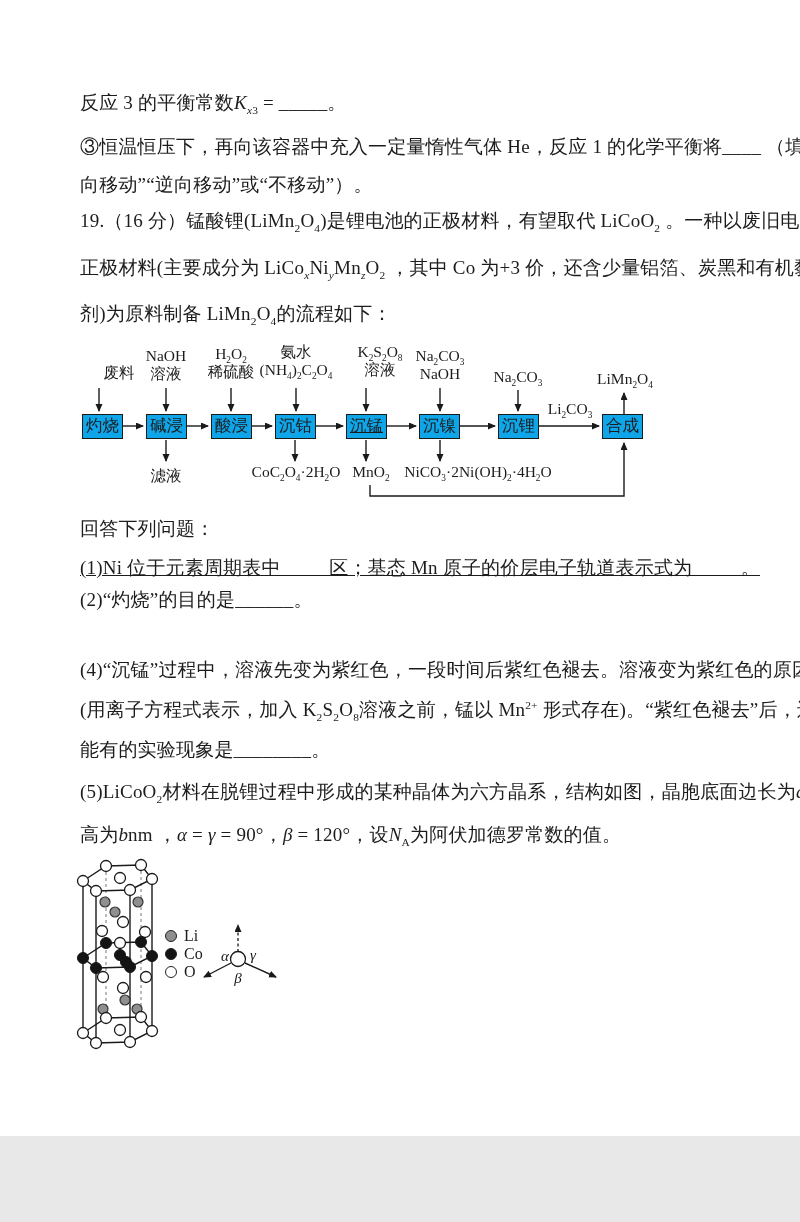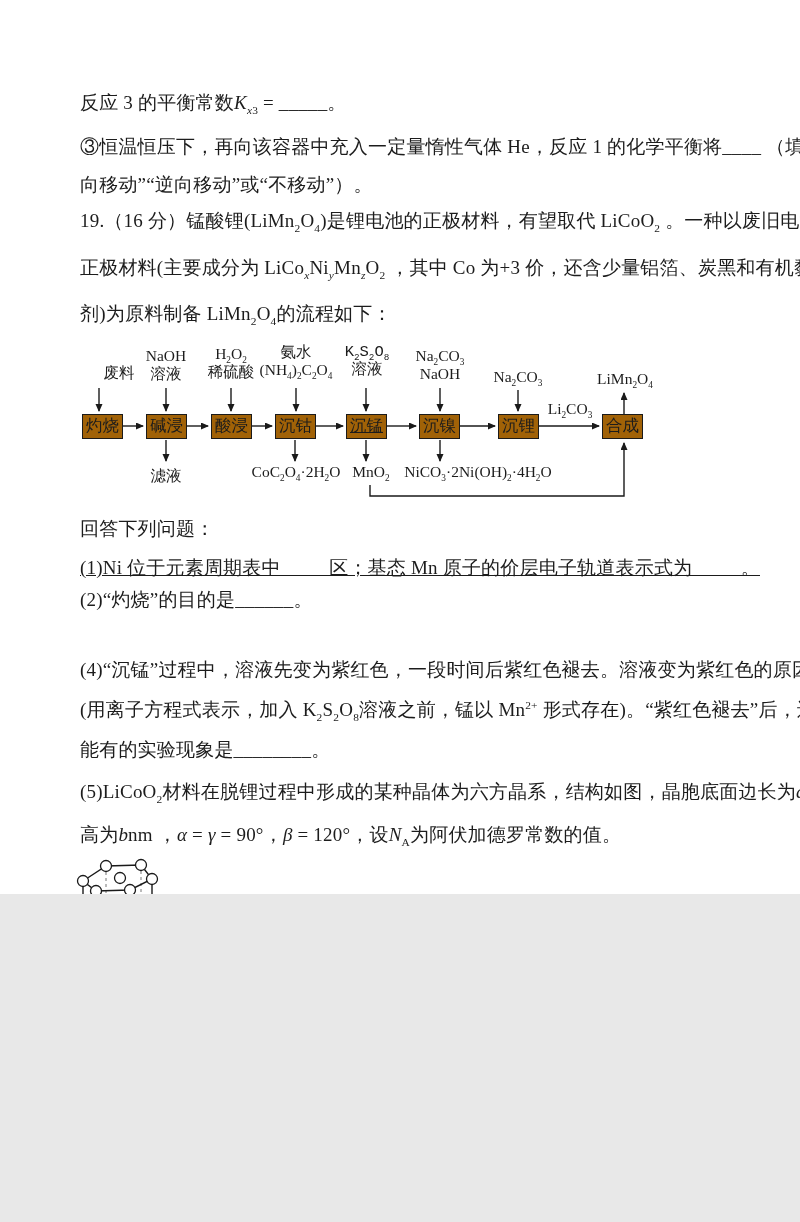--- a/index.html
+++ b/index.html
@@ -1,29 +1,29 @@
 <!DOCTYPE html>
 <html><head>
 <meta charset="utf-8">
 <style>
   html,body{margin:0;padding:0;background:#e8e8e8;}
   #page{
-    position:relative;width:800px;height:894px;margin:0 auto;
+    position:relative;width:800px;height:1136px;margin:0 auto;
     background:#ffffff;color:#1c1c1c;
     font-family:"Liberation Serif","DejaVu Serif",serif;
     overflow:hidden;
   }
   .line{position:absolute;white-space:nowrap;font-size:19px;letter-spacing:0.2px;}
   sub{font-size:0.6em;line-height:0;}
   sup{font-size:0.6em;line-height:0;}
   i{font-style:italic;}
   
   .fbox{
     position:absolute;height:25px;box-sizing:border-box;border:1.6px solid #1a1a1a;
-    text-align:center;font-size:16.5px;line-height:21px;background:#a16207;
+    text-align:center;font-size:16.5px;line-height:21px;background:#0ea5e9;
   }
   .flabel{
     position:absolute;transform:translateX(-50%);text-align:center;
     font-size:15.5px;line-height:18px;white-space:nowrap;
   }
   svg{position:absolute;overflow:visible;}
   .stroke{stroke:#1a1a1a;stroke-width:1.4;fill:none;}
   .dash{stroke:#777;stroke-width:1;stroke-dasharray:3,3;fill:none;}
   
   .legend-row{display:flex;align-items:center;height:18px;}
@@ -93,21 +93,21 @@
       <div>溶液</div>
     </div>
   <div class="flabel" style="left:231px;top:345px;">
       <div>H<sub>2</sub>O<sub>2</sub></div>
       <div>稀硫酸</div>
     </div>
   <div class="flabel" style="left:296px;top:343px;">
       <div>氨水</div>
       <div>(NH<sub>4</sub>)<sub>2</sub>C<sub>2</sub>O<sub>4</sub></div>
     </div>
-  <div class="flabel" style="left:367px;top:343px;font-family:Liberation Mono, monospace;">
+  <div class="flabel" style="left:380px;top:343px;">
       <div>K<sub>2</sub>S<sub>2</sub>O<sub>8</sub></div>
       <div>溶液</div>
     </div>
   <div class="flabel" style="left:440px;top:347px;">
       <div>Na<sub>2</sub>CO<sub>3</sub></div>
       <div>NaOH</div>
     </div>
   <div class="flabel" style="left:518px;top:368px;">Na<sub>2</sub>CO<sub>3</sub></div>
   <div class="flabel" style="left:625px;top:370px;">LiMn<sub>2</sub>O<sub>4</sub></div>
   <div class="flabel" style="left:570px;top:400px;">Li<sub>2</sub>CO<sub>3</sub></div>

